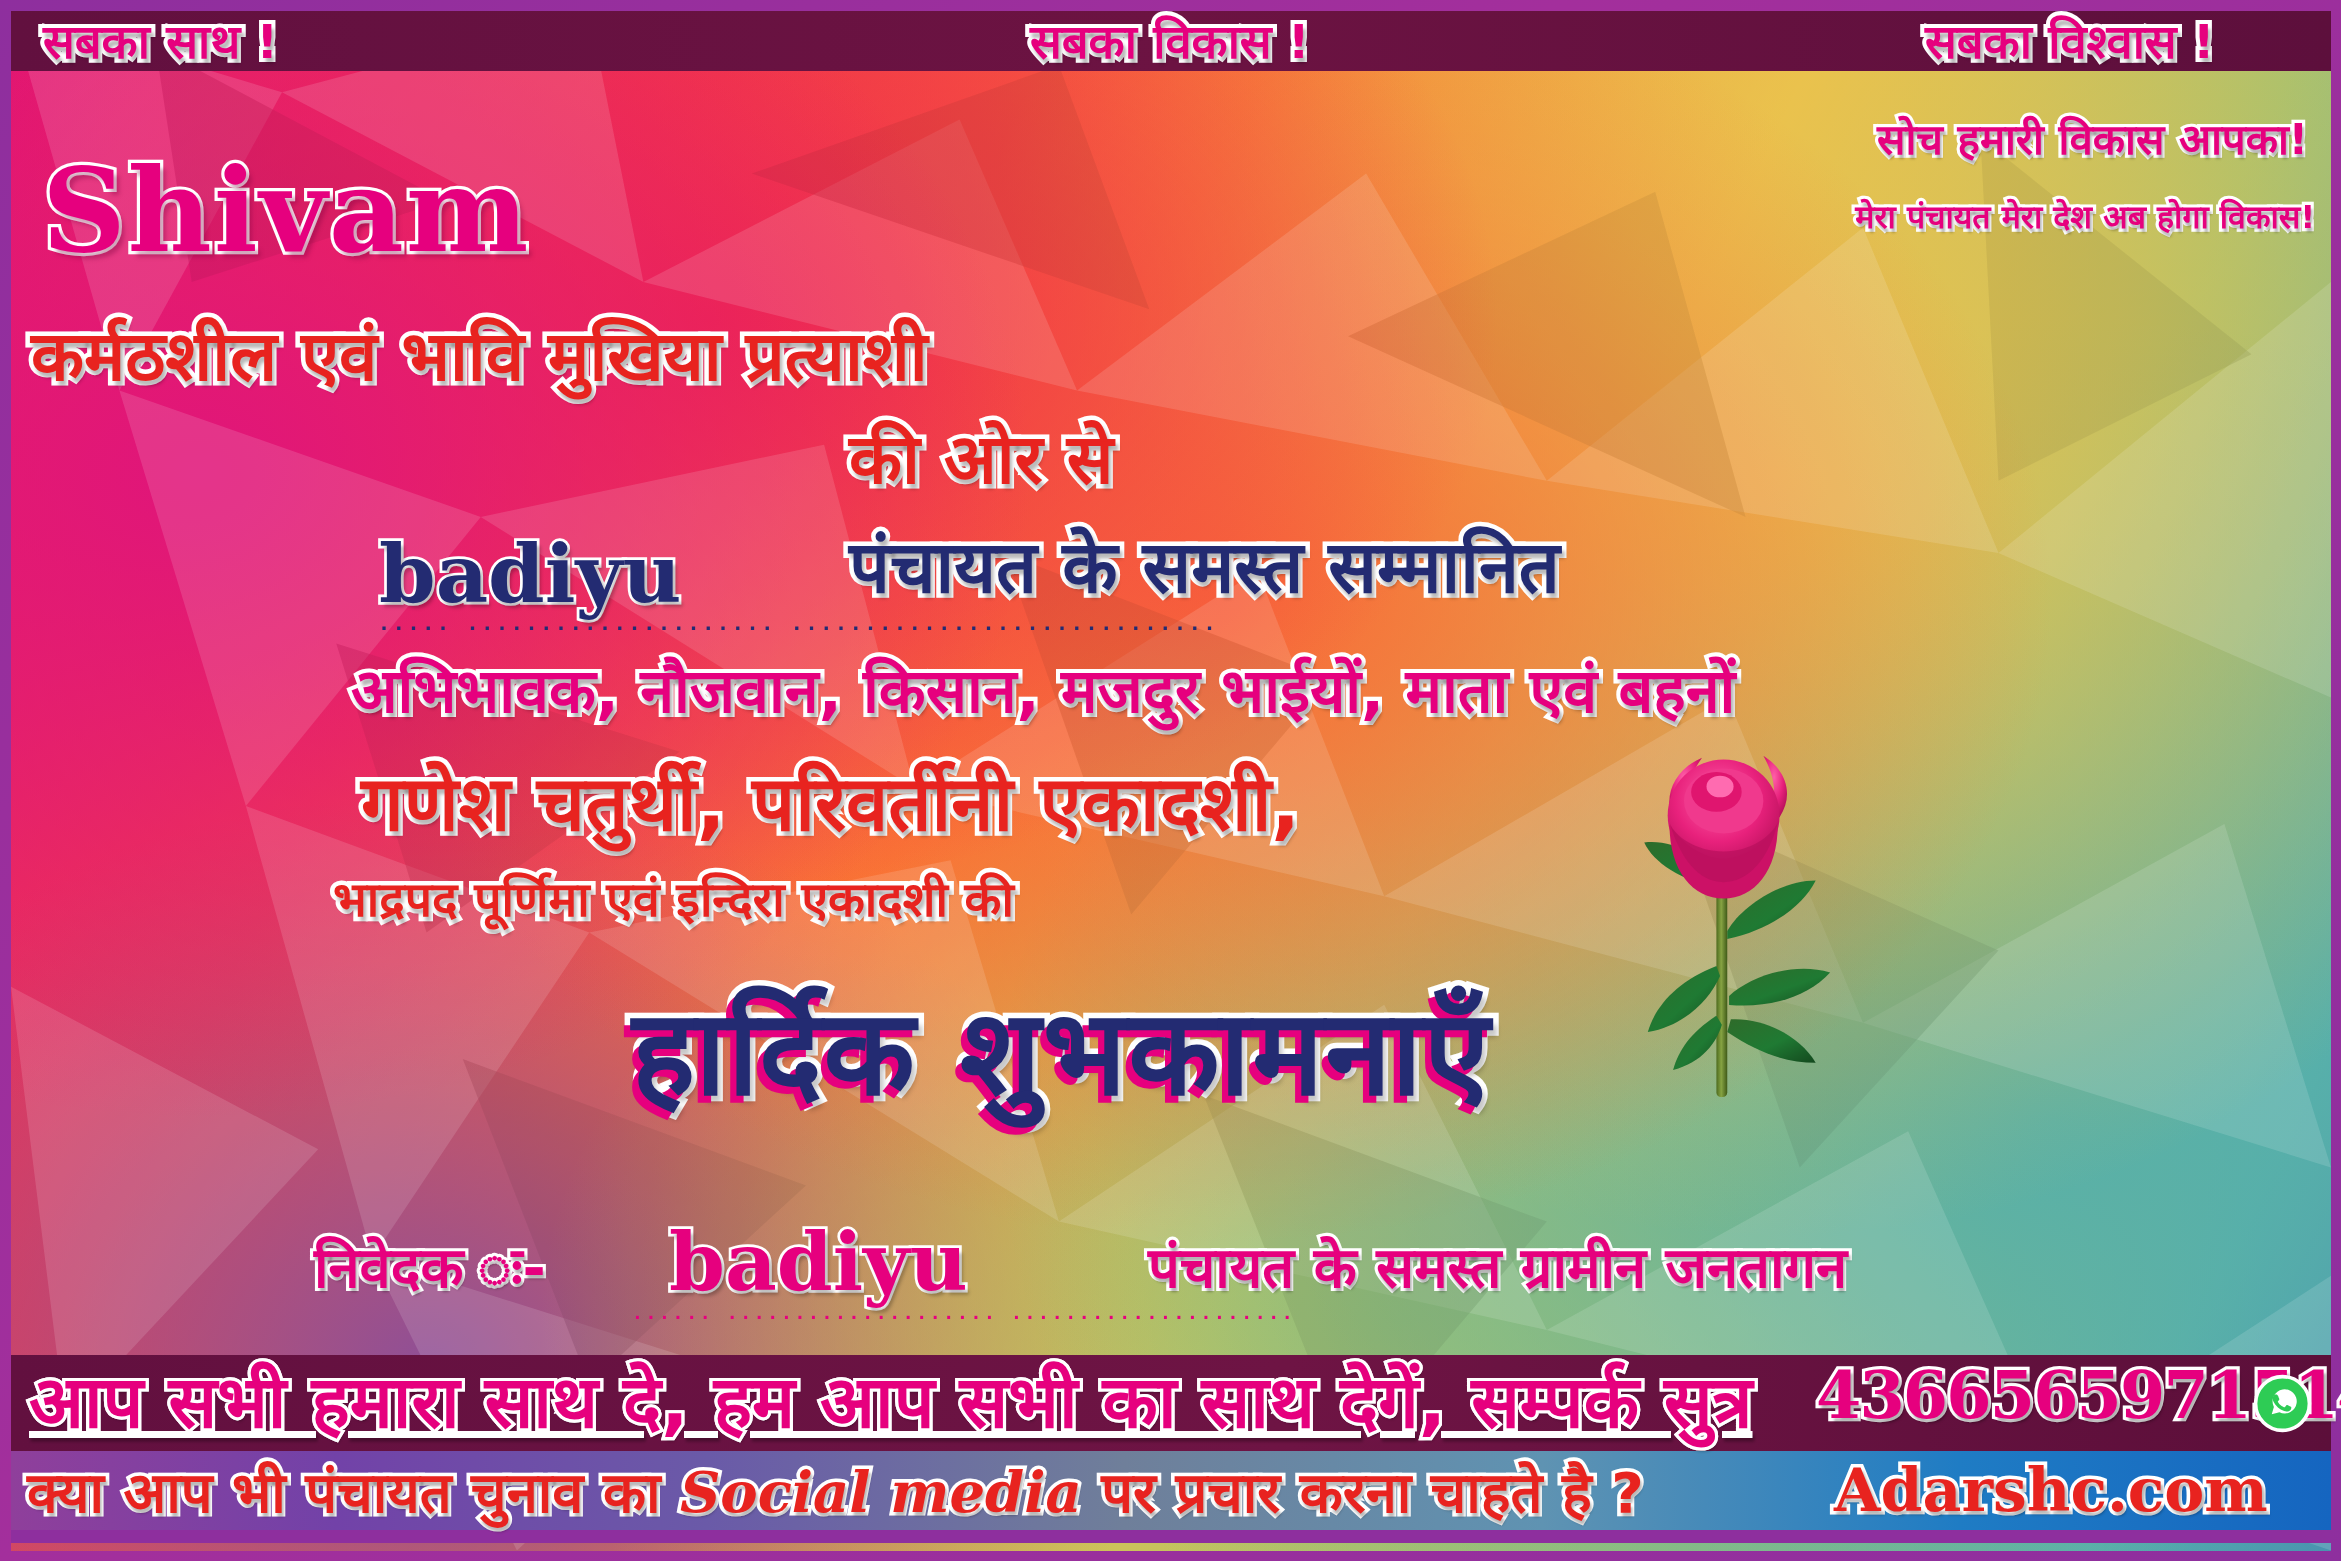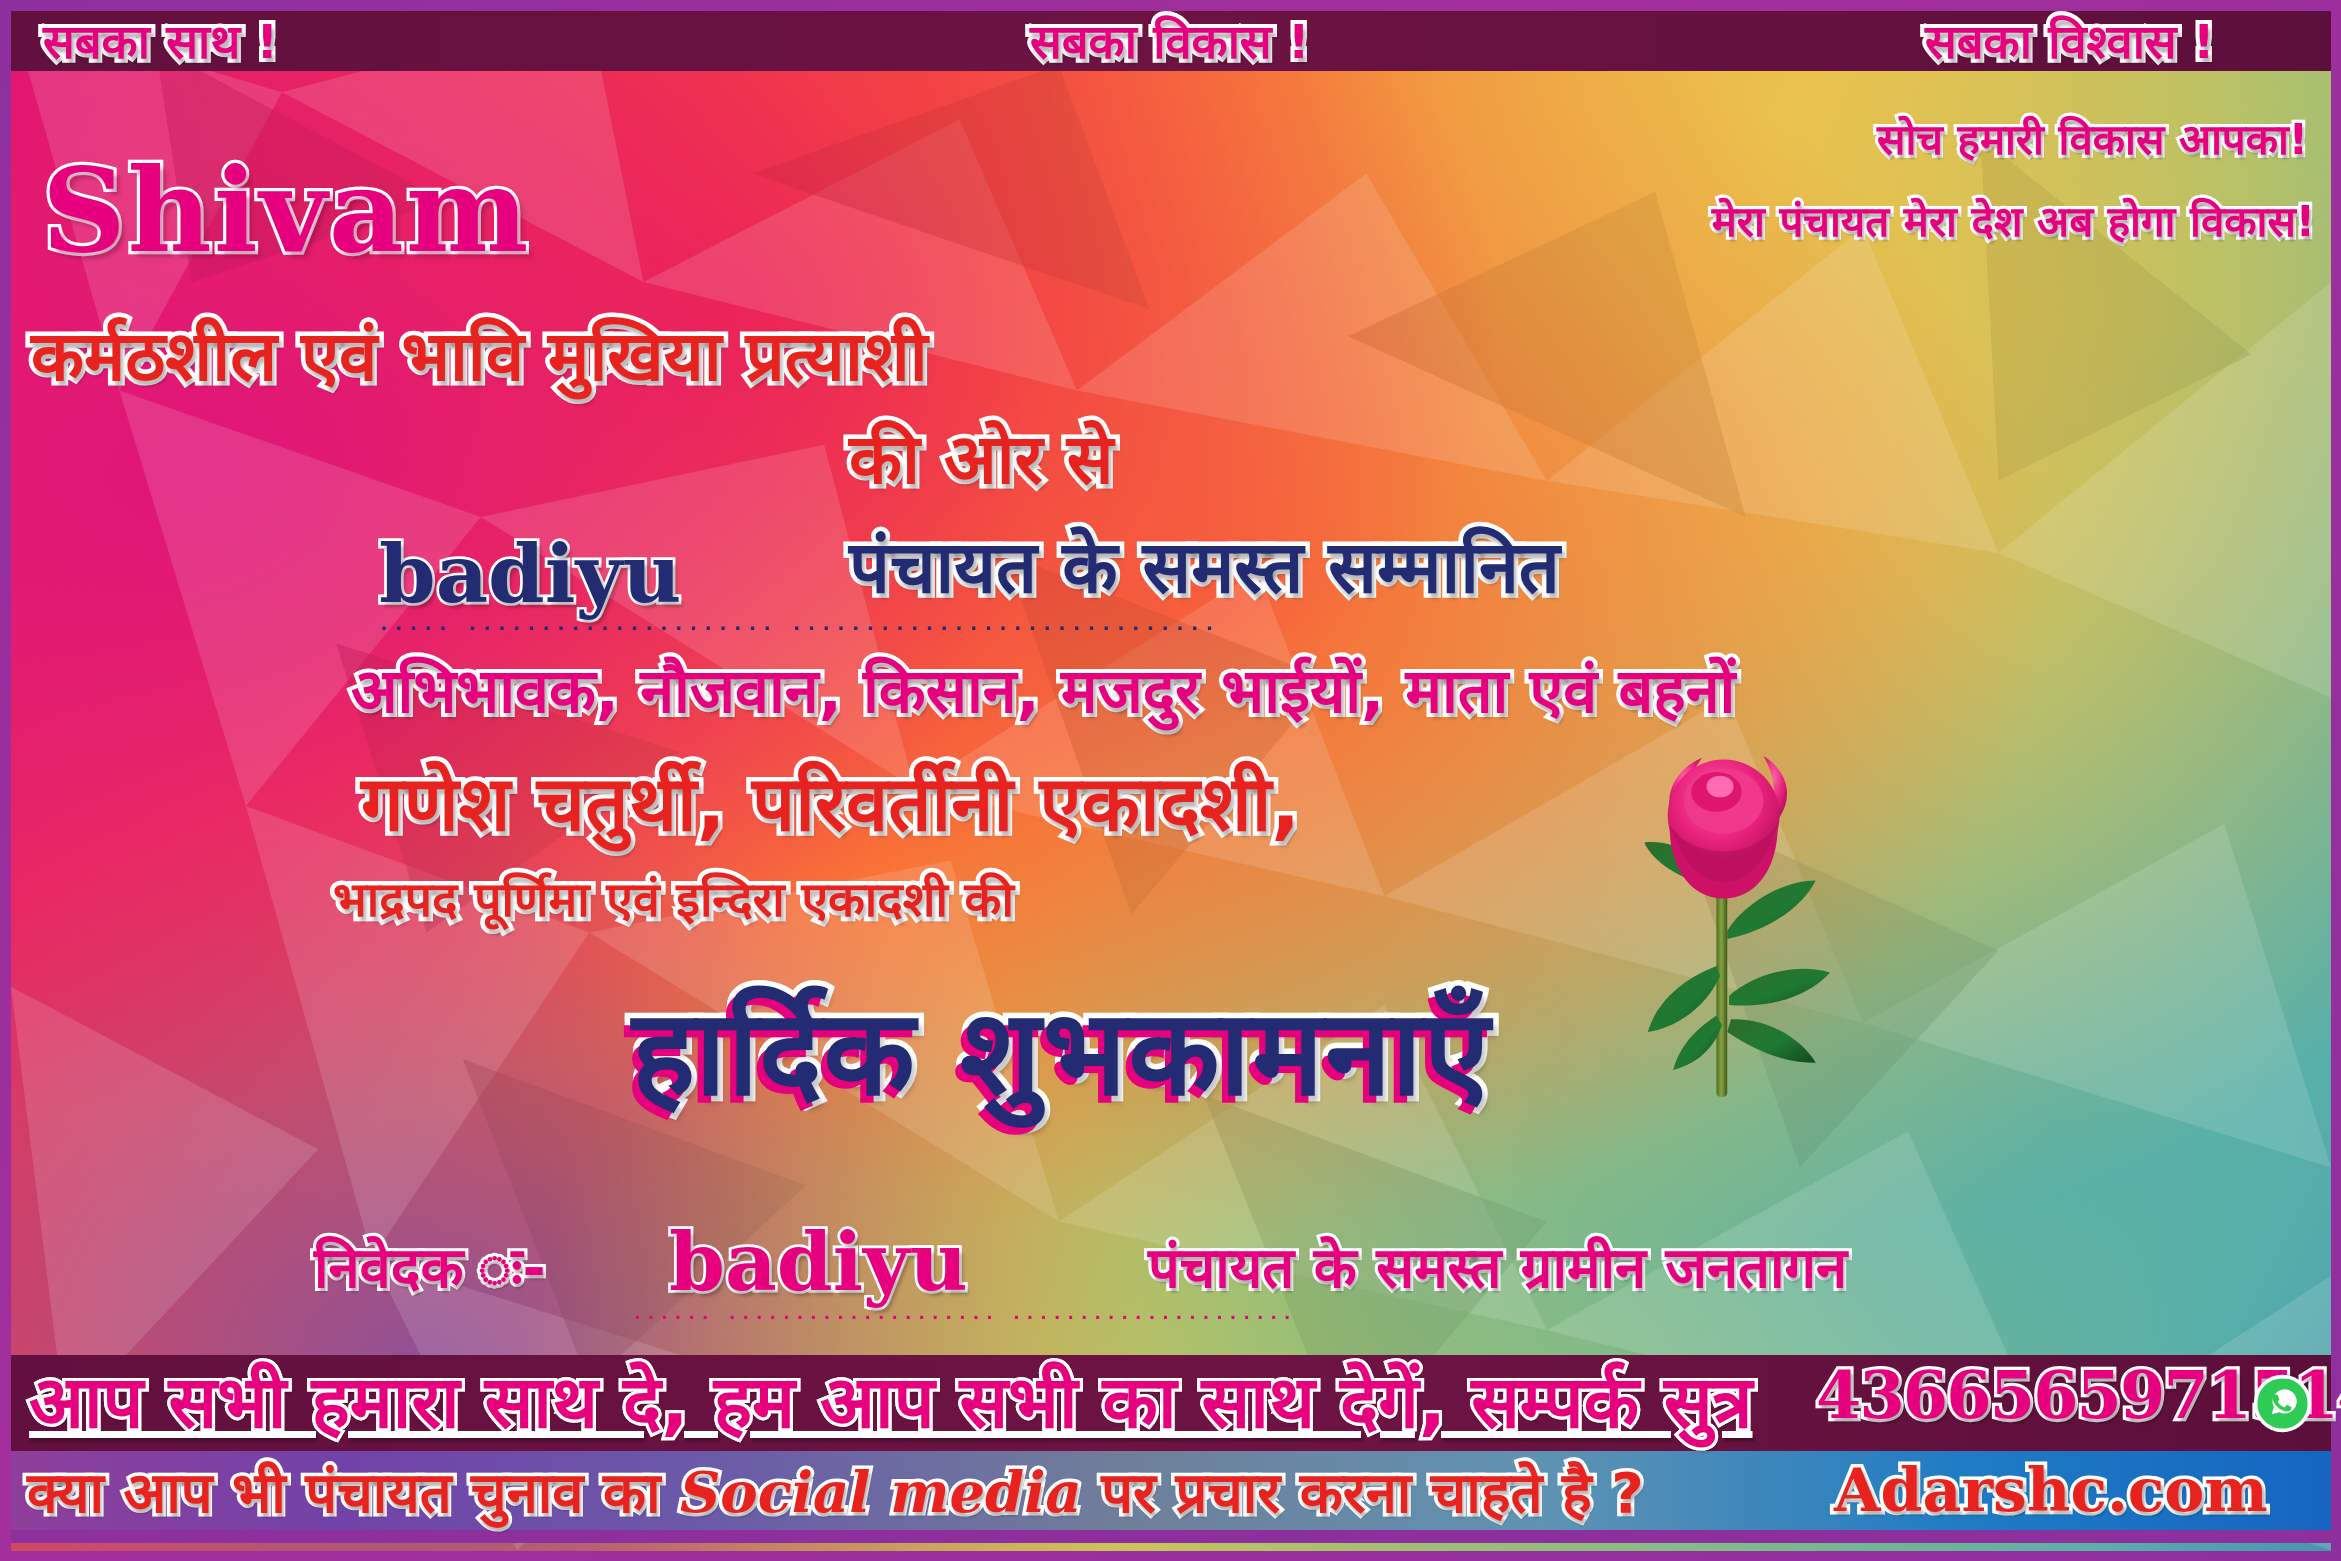--- a/index.html
+++ b/index.html
@@ -124,21 +124,21 @@
     paint-order: stroke fill;
     text-shadow: -6.3px 7.2px 0 #e6007e, 3.6px 7.2px 5.4px rgba(0,0,0,.22);
   }
 
   
   #slogan-left  { left: 43px;  top: 18px;  font-size: 47px; }
   #slogan-mid   { left: 1030px;top: 18px;  font-size: 47px; }
   #slogan-right { left: 1925px;top: 18px;  font-size: 47px; }
 
   #tag1 { right: 34px; top: 119px; font-size: 42px; }
-  #tag2 { right: 27px; top: 201px; font-size: 42px; }
+  #tag2 { right: 27px; top: 201px; font-size: 32px; }
 
   #name {
     left: 42px; top: 152px;
     font-size: 116px;
     color: #e6007e;
     -webkit-text-stroke: 6.3px #ffffff;
     paint-order: stroke fill;
     text-shadow: 5.4px 6.3px 4.5px rgba(120,0,60,.35);
     letter-spacing: 1.8px;
   }

